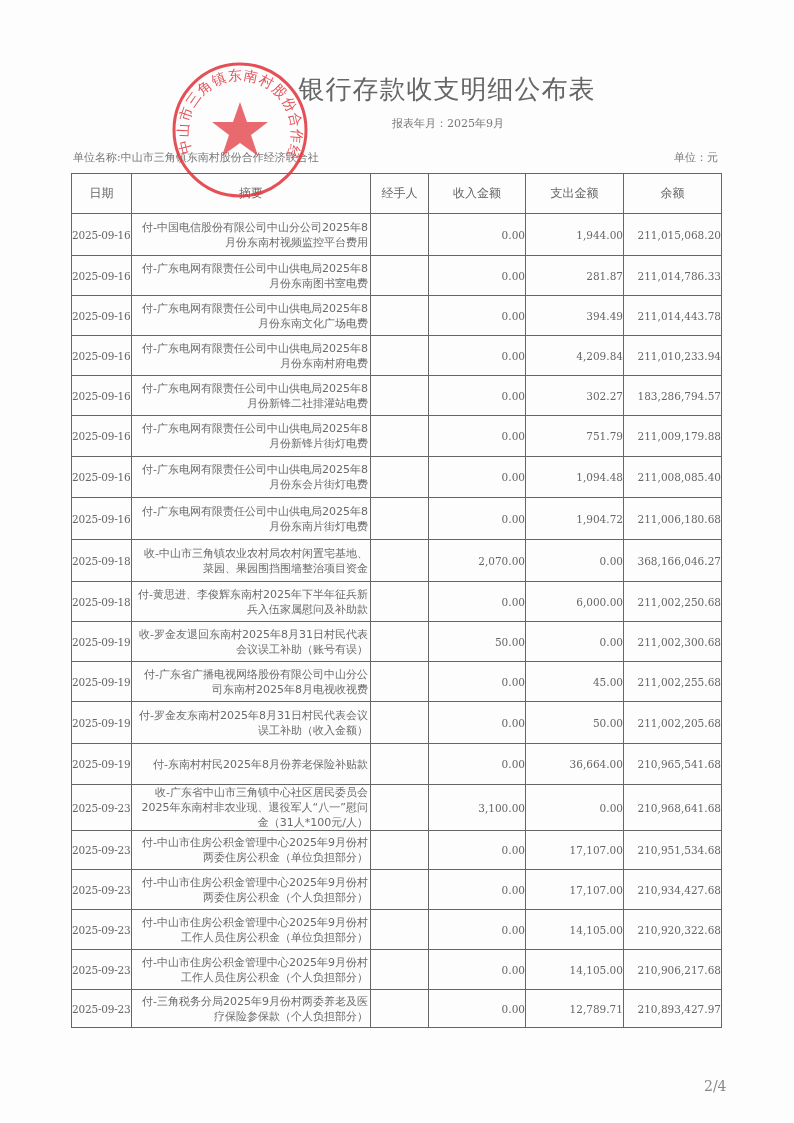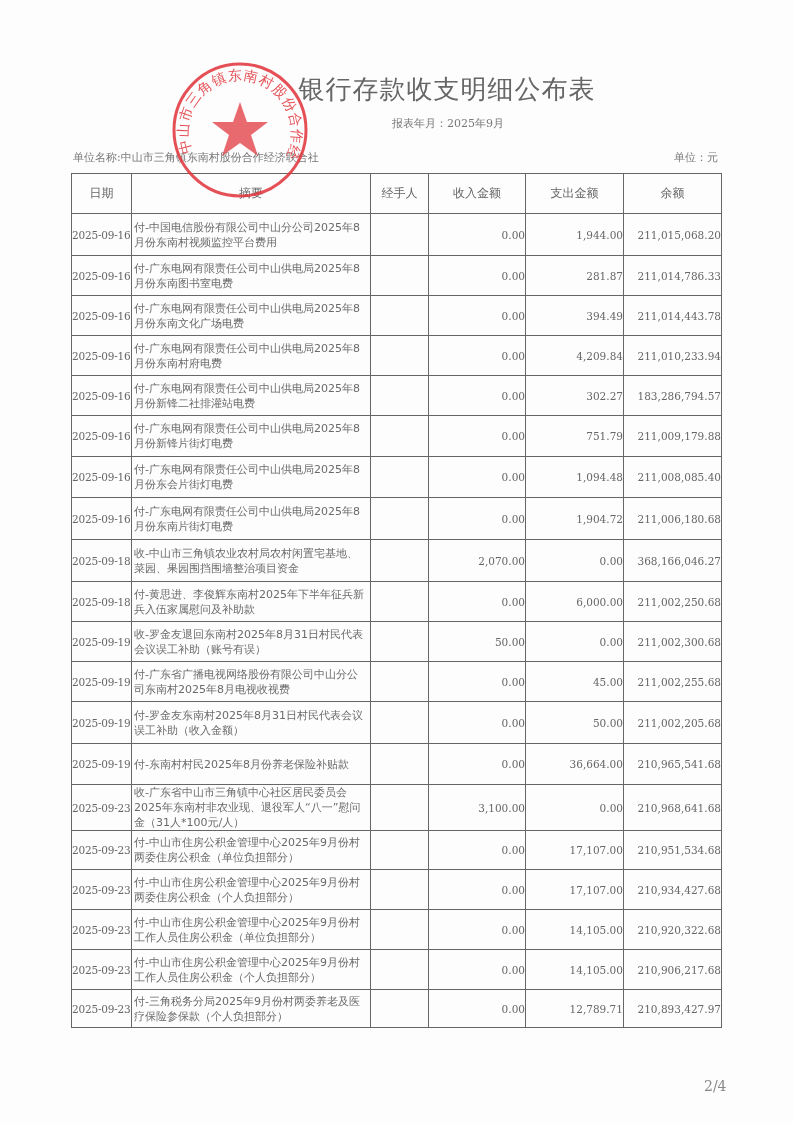--- a/index.html
+++ b/index.html
@@ -21,21 +21,21 @@
     position:absolute; left:71px; top:173px; border-collapse:collapse; table-layout:fixed;
     width:650px; font-size:10.5px;
   }
   table.ledger th, table.ledger td {
     border:1px solid #666; padding:0; color:#666;
   }
   table.ledger th {
     height:39px; font-weight:normal; font-family:"DejaVu Sans", sans-serif; font-size:12px; text-align:center;
   }
   table.ledger td.date { text-align:left; padding-right:0; white-space:nowrap; overflow:hidden; font-size:10.5px; letter-spacing:-0.2px; }
-  table.ledger td.desc { text-align:left; padding:0 2px; line-height:15px; font-size:11px; font-family:"DejaVu Sans", sans-serif; color:#6a6a6a; }
+  table.ledger td.desc { text-align:right; padding:0 2px; line-height:15px; font-size:11px; font-family:"DejaVu Sans", sans-serif; color:#6a6a6a; }
   table.ledger td.num { text-align:right; white-space:nowrap; }
   .footer { position:absolute; top:1078px; left:704px; font-size:14px; color:#888; }
   .stamp { position:absolute; left:170px; top:60px; width:140px; height:140px; pointer-events:none; opacity:0.85; }
 </style>
 </head>
 <body>
 
 <div class="title">银行存款收支明细公布表</div>
 <div class="period"><span>报表年月：</span><span>2025年9月</span></div>
 <div class="unit-name">单位名称:中山市三角镇东南村股份合作经济联合社</div>

